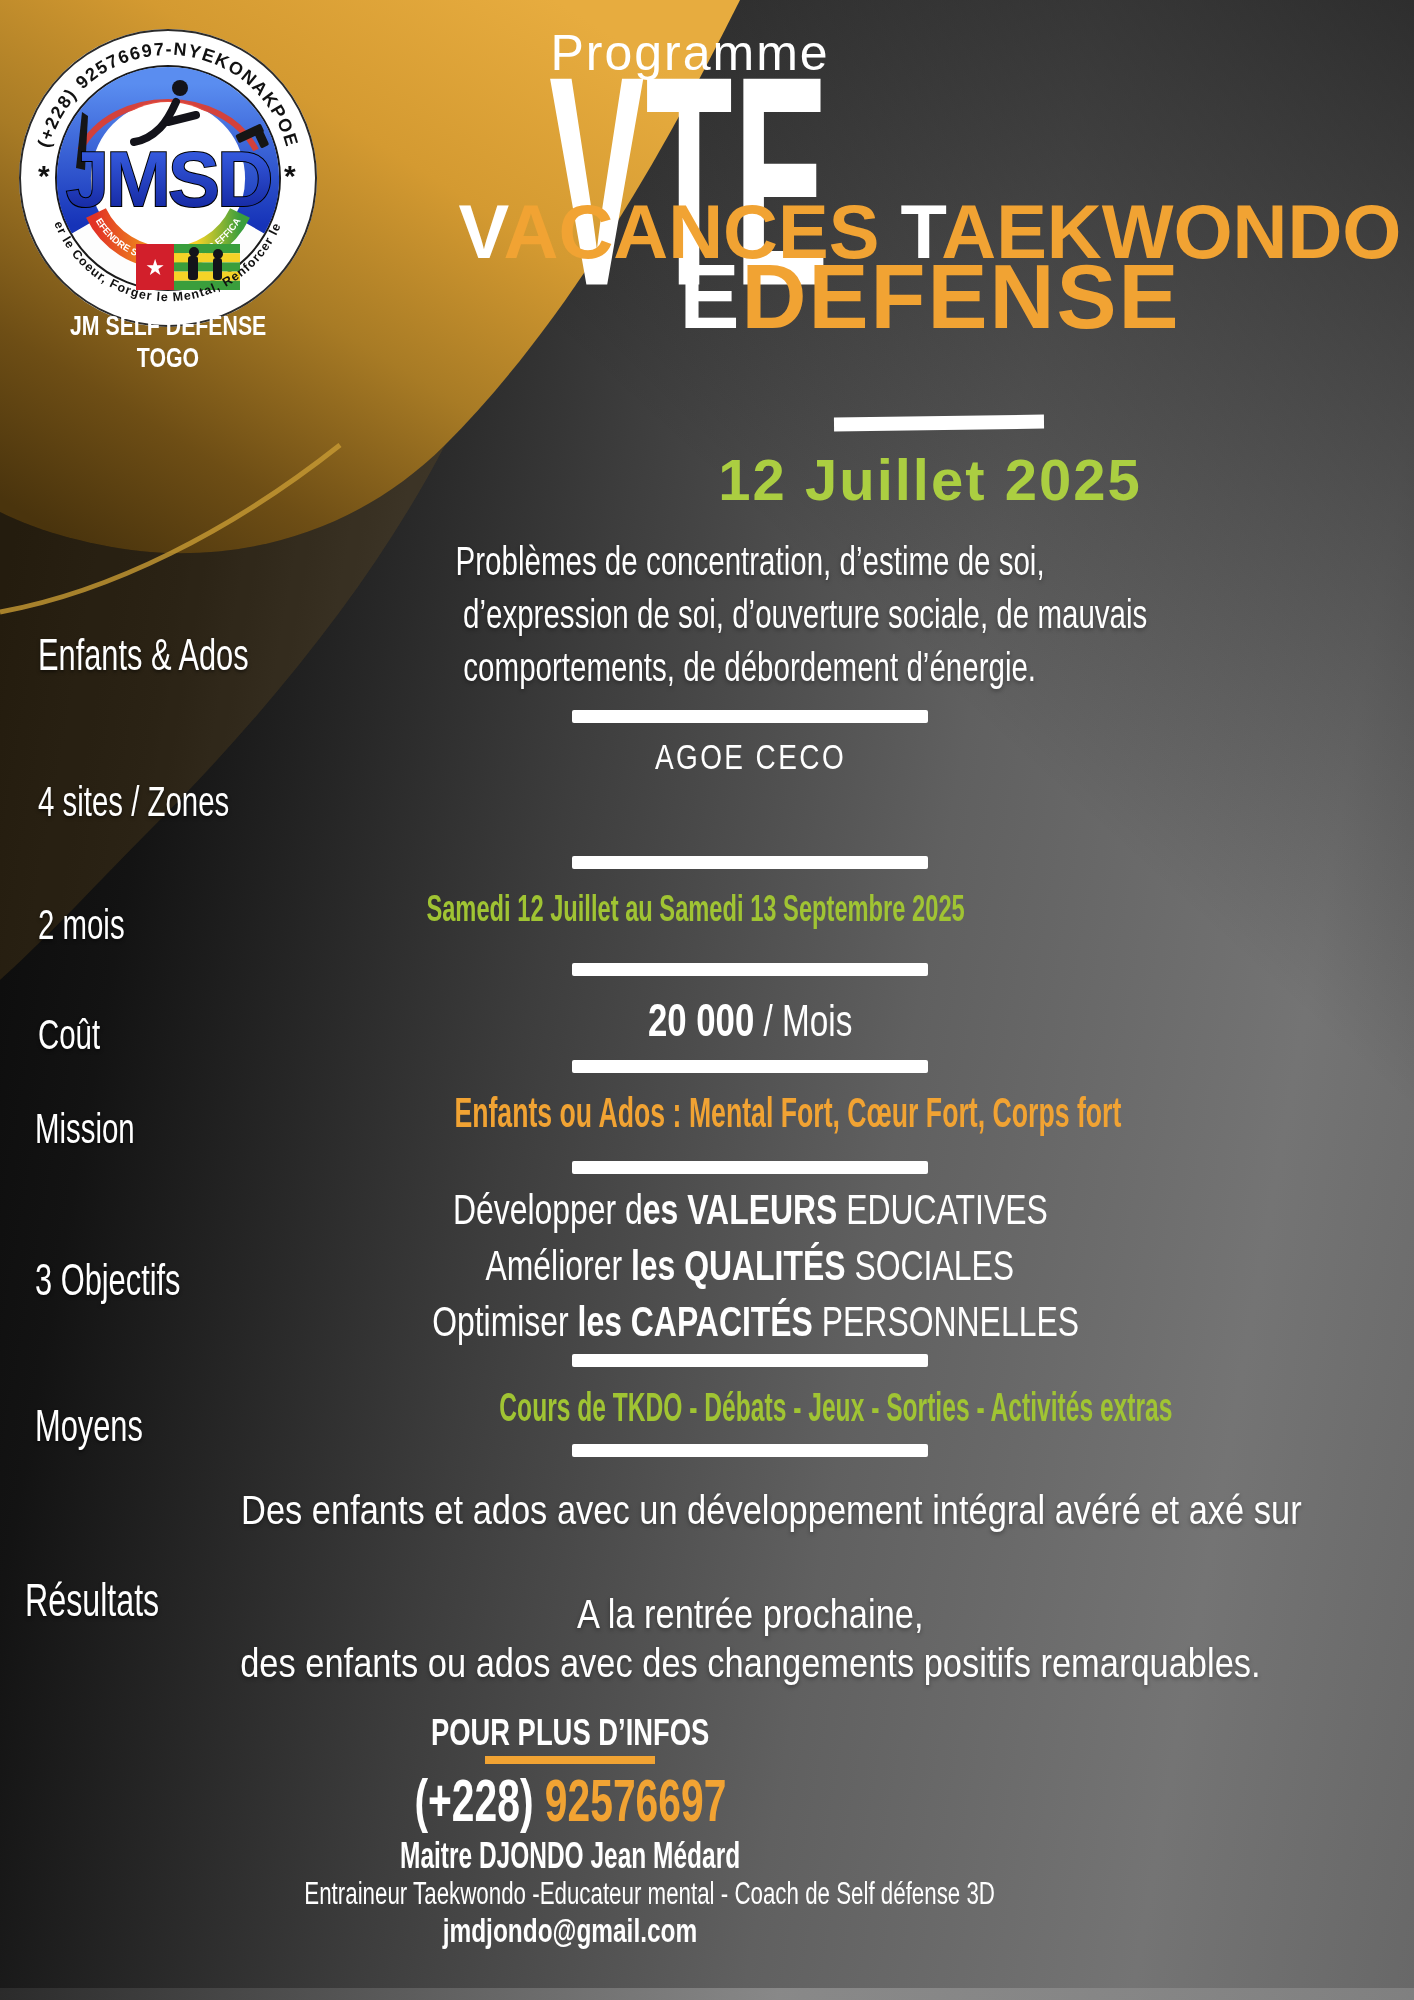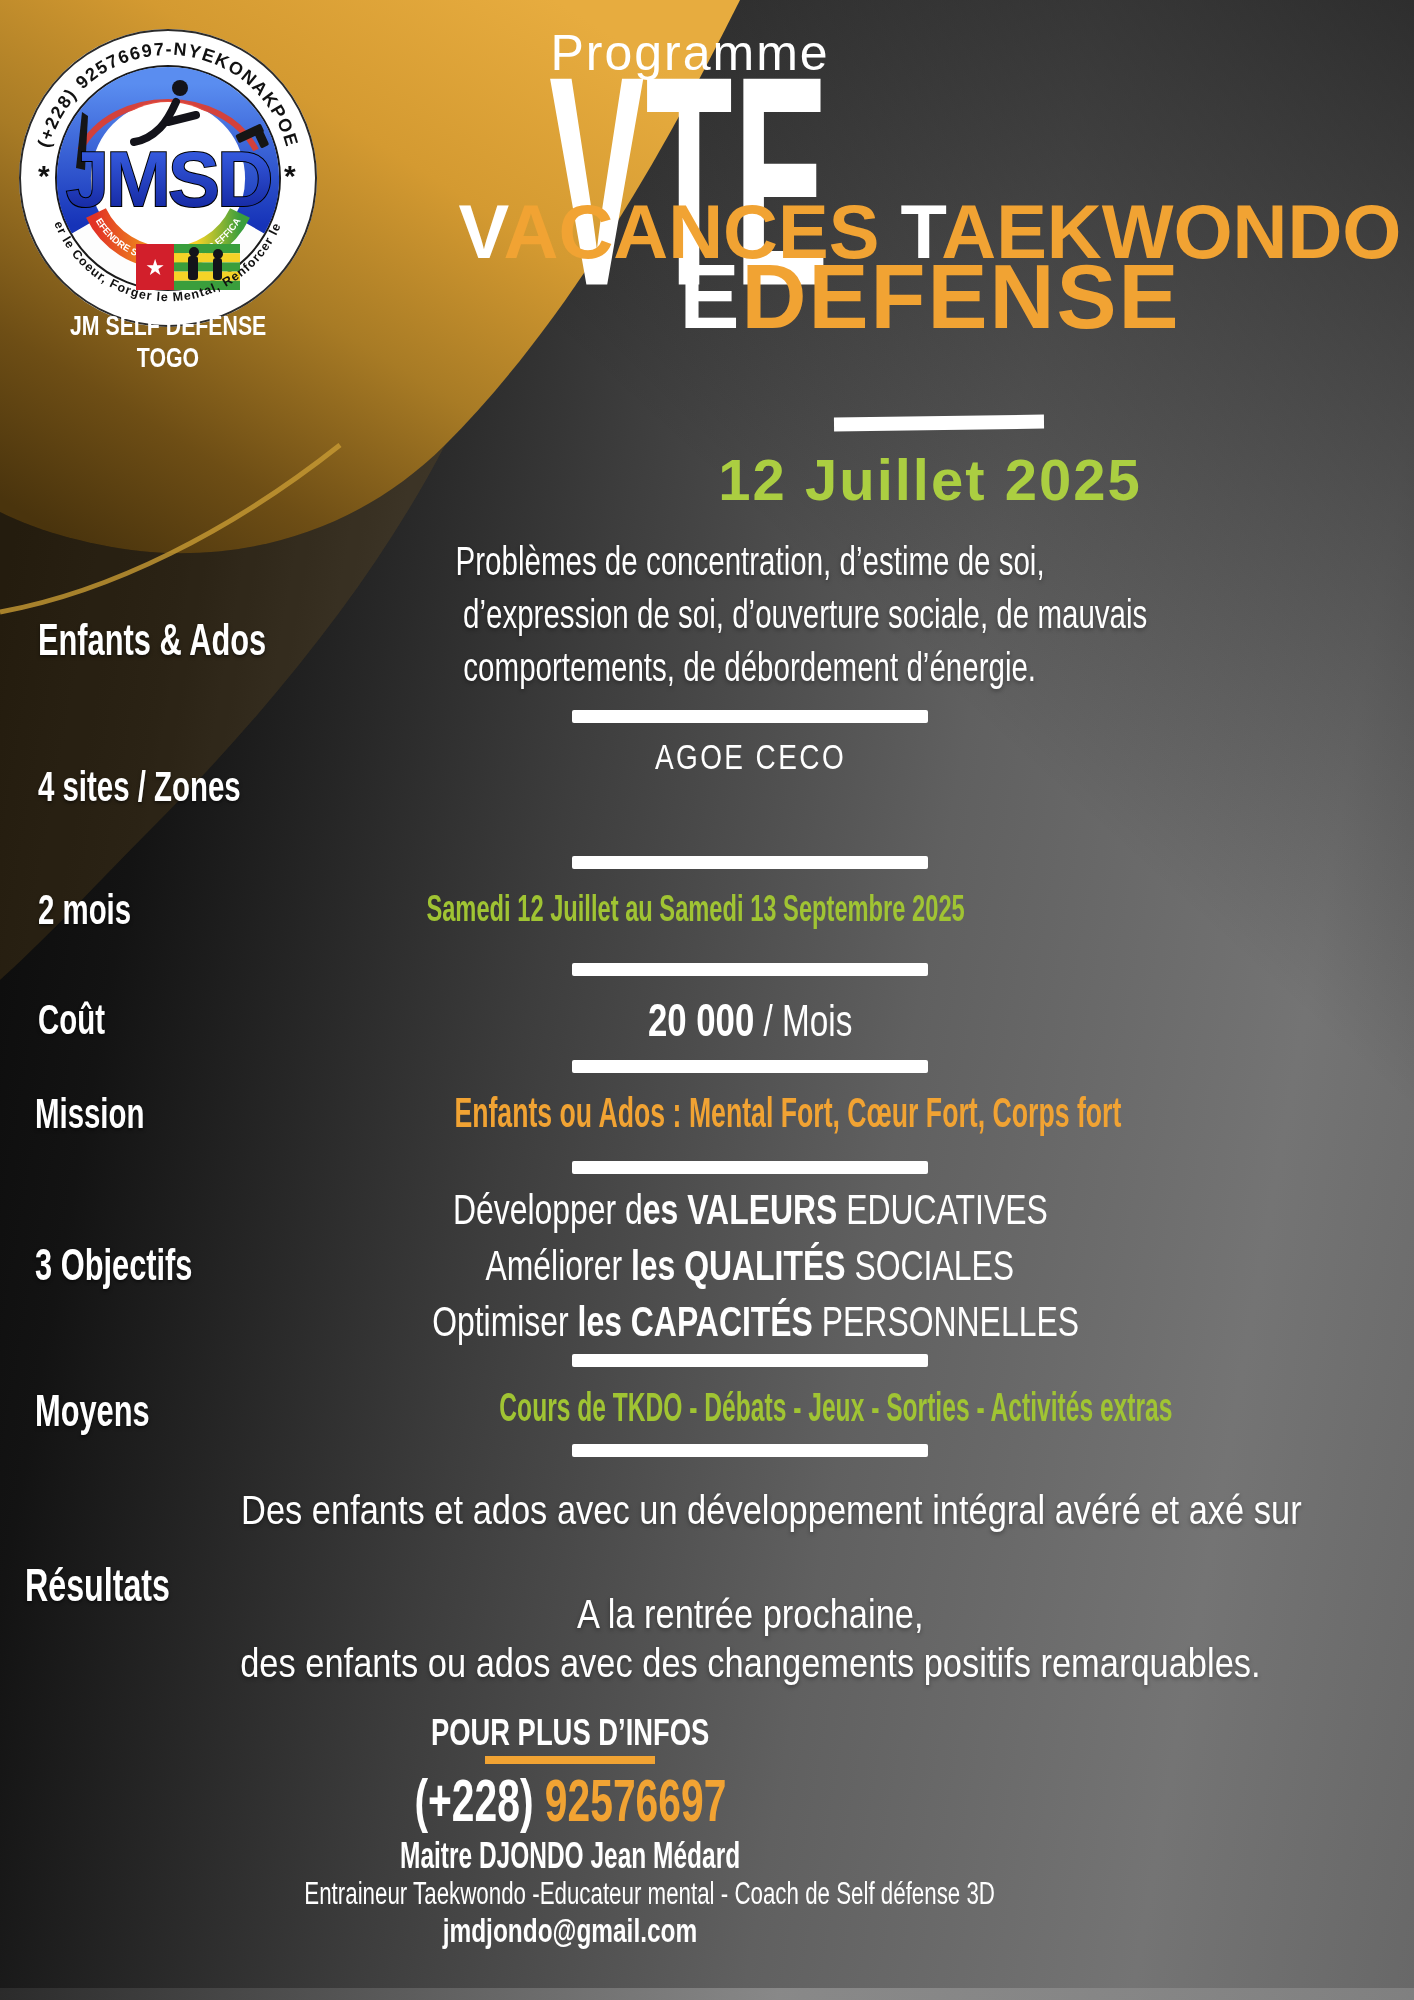--- a/index.html
+++ b/index.html
@@ -25,21 +25,21 @@
   .vte .sq{font-size:230px;font-weight:700;line-height:.95;transform:scale(.62,1.3);transform-origin:center top;letter-spacing:2px;}
   .vacances{top:188px;left:430px;width:1000px;font-size:76px;font-weight:700;letter-spacing:0;}
   .educatif{top:246px;left:430px;width:1000px;font-size:90px;font-weight:700;letter-spacing:2px;}
   .orange{color:var(--orange);}
   .white{color:#fff;}
   .title-underline{top:416px;left:834px;width:210px;height:14px;background:#fff;transform:rotate(-.8deg);}
   .date{top:446px;left:430px;width:1000px;font-size:58px;font-weight:700;letter-spacing:2px;color:var(--green-light);}
 
   .content{left:330px;width:840px;}
   .pline{font-size:41px;line-height:1;text-shadow:0 2px 5px rgba(0,0,0,.35);}
-  .label{left:38px;font-size:42px;font-weight:700;white-space:pre;text-shadow:0 2px 4px rgba(0,0,0,.5);}
+  .label{left:38px;font-size:42px;font-weight:400;white-space:pre;text-shadow:0 2px 4px rgba(0,0,0,.5);margin-top:15px;}
   .label .sqL{transform:scaleX(.70);}
   .divider{left:572px;width:356px;height:13px;background:#fff;border-radius:2px;}
   .cond-caps{font-size:35px;font-weight:400;letter-spacing:3px;}
   .green{color:var(--green);}
   .bold{font-weight:700;}
   .costline{font-size:47px;}
   .cost-unit{font-weight:400;font-size:45px;}
 
   .footer{left:170px;width:800px;}
   .f-title{font-size:37px;font-weight:700;}

